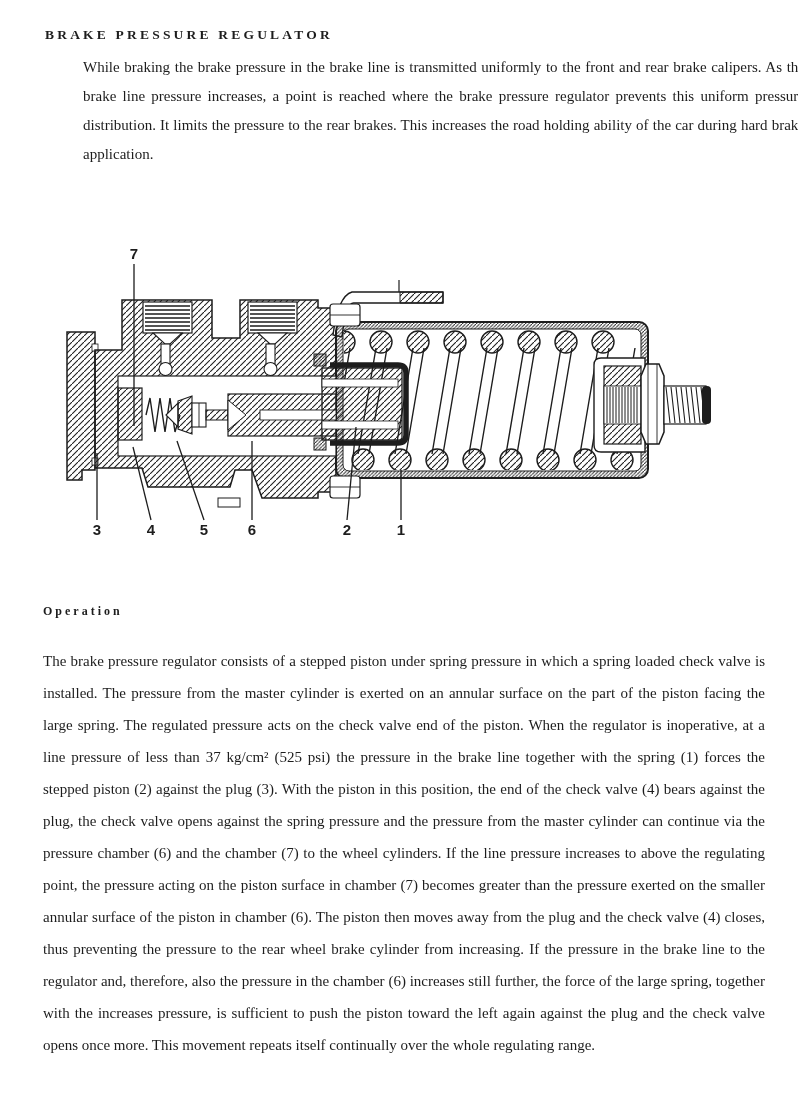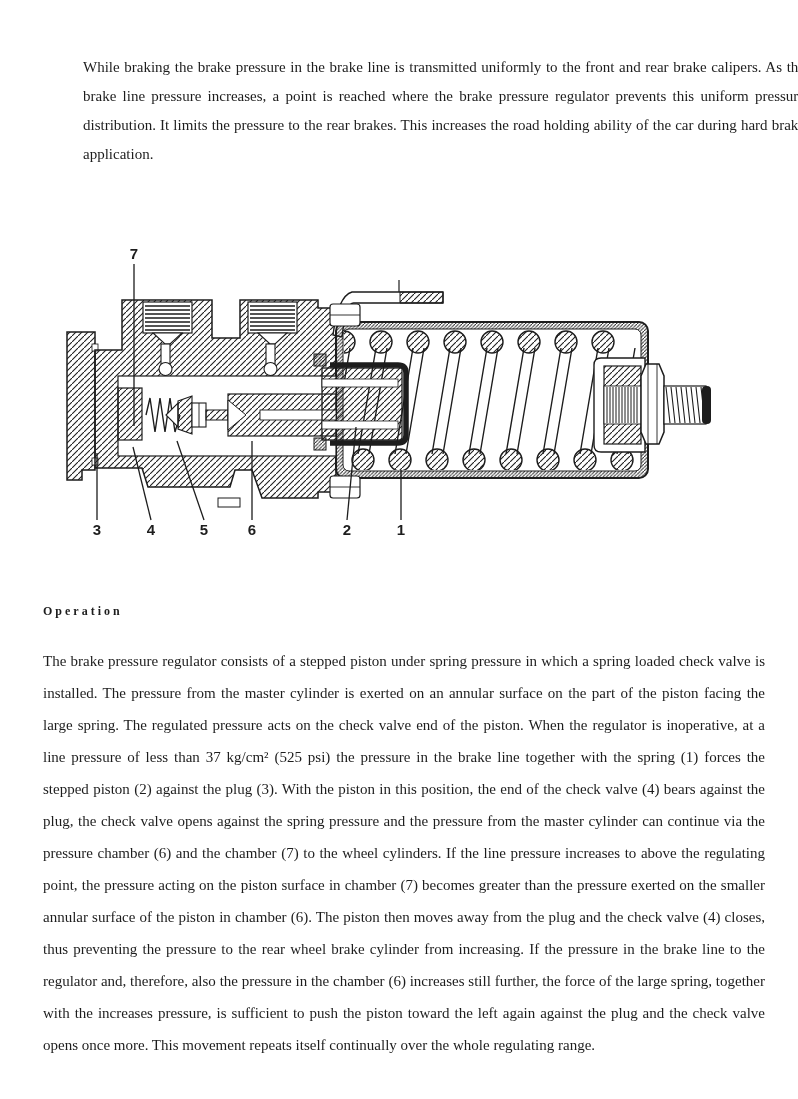--- a/index.html
+++ b/index.html
@@ -34,20 +34,21 @@
     font-family:"Liberation Sans", sans-serif;
     font-weight:bold;font-size:15px;
     fill:#1d1d1d;
   }
 </style>
 </head>
 <body>
 
 <div class="page">
 
+  <h1 class="title">BRAKE PRESSURE REGULATOR</h1>
 
   <p class="para p1">While braking the brake pressure in the brake line is transmitted uniformly to the front and rear brake calipers. As the brake line pressure increases, a point is reached where the brake pressure regulator prevents this uniform pressure distribution. It limits the pressure to the rear brakes. This increases the road holding ability of the car during hard brake application.</p>
 
   <figure class="fig">
     <svg width="798" height="300" viewBox="0 0 798 300">
       <defs>
         <pattern id="hatch" width="6" height="6" patternUnits="userSpaceOnUse">
           <path d="M0,6 L6,0" stroke="#1d1d1d" stroke-width="1.1"></path>
         </pattern>
         <pattern id="hatchD" width="3.5" height="3.5" patternUnits="userSpaceOnUse">

